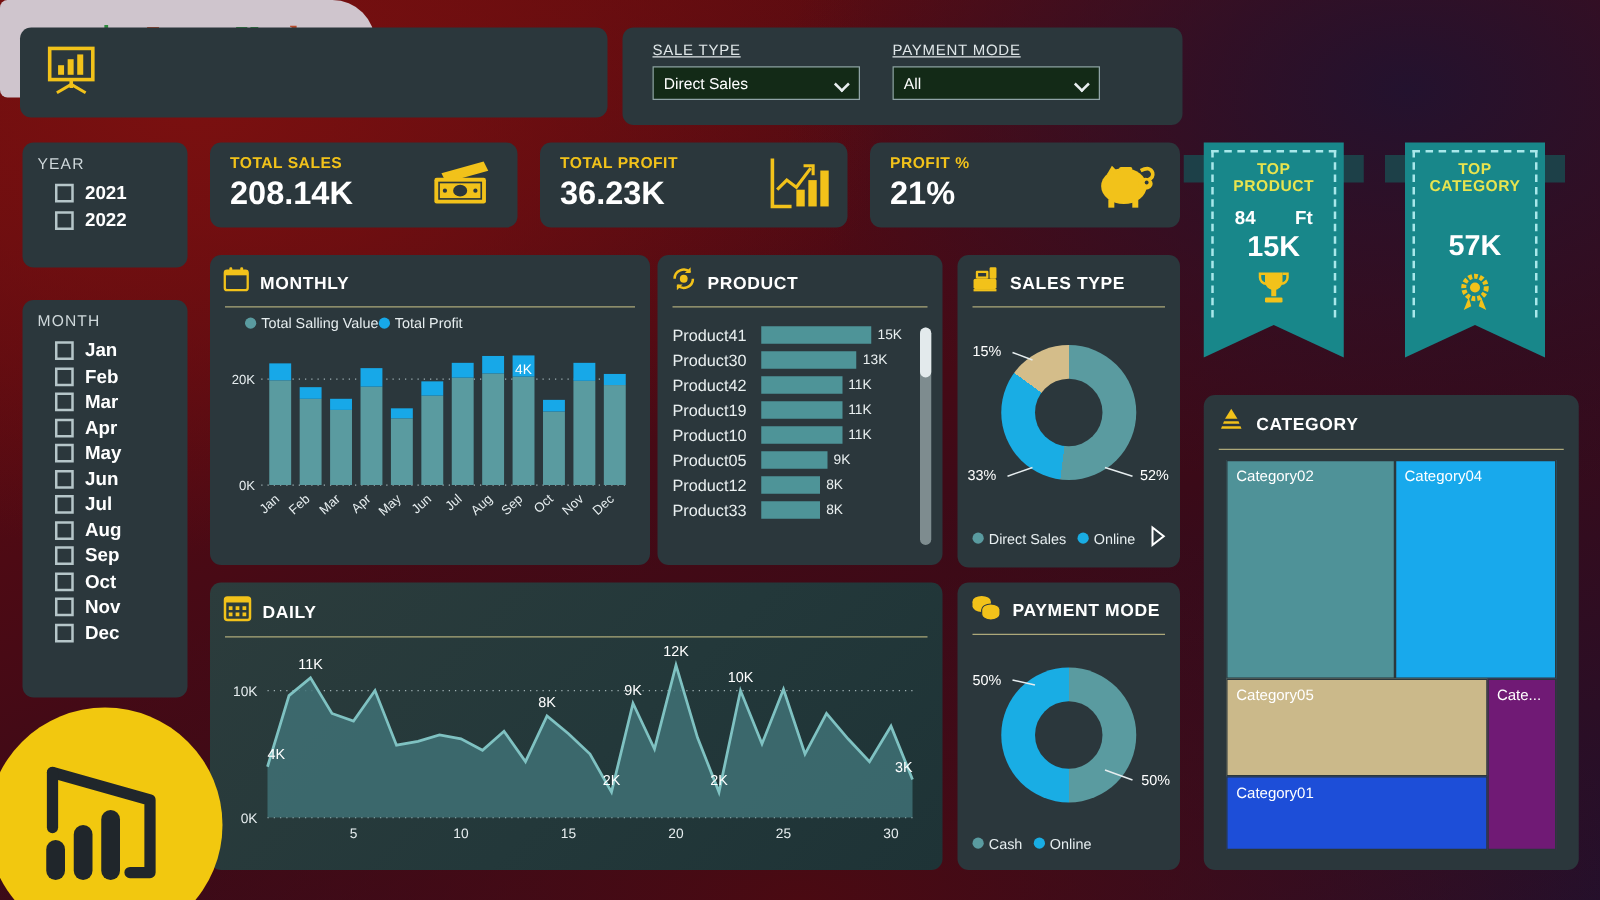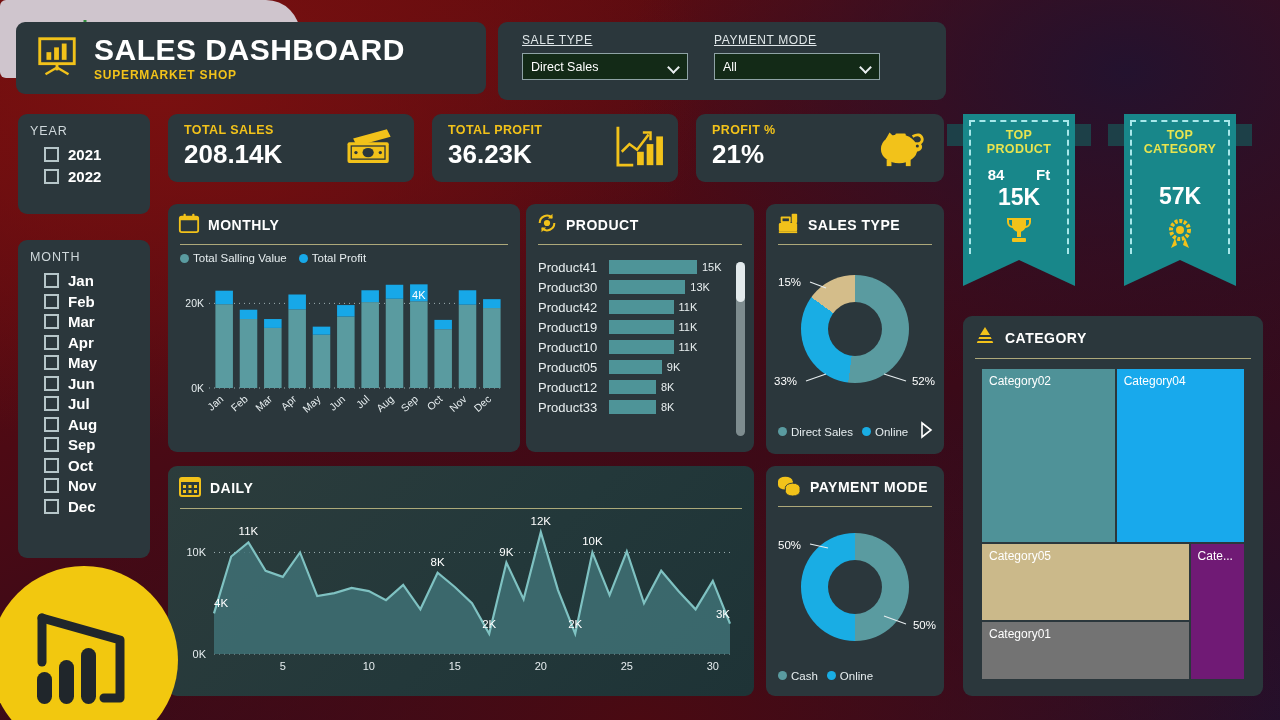--- a/index.html
+++ b/index.html
@@ -69,21 +69,21 @@
   .rb-tail { position: absolute; top: 10px; width: 22px; height: 22px; background: #1d4048; z-index: -1; }
   .rb-t { font-size: 12.5px; font-weight: bold; color: #e8e44f; text-align: center; line-height: 1.15; letter-spacing: .4px; }
   .rb-sub { display: flex; justify-content: space-around; font-size: 15px; font-weight: bold; margin-top: 9px; padding: 0 9px; }
   .rb-val { font-size: 23px; font-weight: bold; text-align: center; margin-top: 1px; }
   #ribbon1 { left: 963px; top: 114px; }
   #ribbon2 { left: 1124px; top: 114px; }
   .rb-icon { text-align: center; font-size: 30px; color: #f2c21a; line-height: 1; margin-top: 3px; }
 
   
   #monthly { left: 168px; top: 204px; width: 352px; height: 248px; }
-  .legend { display: flex; gap: 12px; padding: 7px 0 0 12px; font-size: 11.5px; color: #e6edef; }
+  .legend { display: flex; padding: 7px 0 0 28px; font-size: 11.5px; color: #e6edef; }
   .legend .dot { width: 9px; height: 9px; border-radius: 50%; display: inline-block; margin-right: 4px; vertical-align: -1px; }
 
   
   #product { left: 526px; top: 204px; width: 228px; height: 248px; }
   .prow { display: flex; align-items: center; gap: 5px; height: 20px; padding-left: 12px; }
   .pname { width: 66px; font-size: 13px; color: #e9eff0; white-space: nowrap; }
   .pbar { height: 14px; background: #4e9498; }
   .pval { font-size: 11px; color: #e9eff0; }
 
   
@@ -118,24 +118,20 @@
     <svg width="46" height="46" viewBox="0 0 48 48">
       <rect x="6" y="6" width="36" height="26" fill="none" stroke="#f2c21a" stroke-width="3"></rect>
       <rect x="13" y="20" width="5" height="8" fill="#f2c21a"></rect>
       <rect x="21" y="15" width="5" height="13" fill="#f2c21a"></rect>
       <rect x="29" y="11" width="5" height="17" fill="#f2c21a"></rect>
       <line x1="24" y1="32" x2="24" y2="39" stroke="#f2c21a" stroke-width="3"></line>
       <line x1="24" y1="36" x2="12" y2="43" stroke="#f2c21a" stroke-width="2.5"></line>
       <line x1="24" y1="36" x2="36" y2="43" stroke="#f2c21a" stroke-width="2.5"></line>
     </svg>
   </span>
-  <div class="titles">
-    <div class="main">SALES DASHBOARD</div>
-    <div class="sub">SUPERMARKET SHOP</div>
-  </div>
 </div>
 
 <div class="card" id="filters">
   <div>
     <div class="flt-label">SALE TYPE</div>
     <div class="ddl">
       <span>Direct Sales</span>
       <span class="chev"></span>
     </div>
   </div>
@@ -577,21 +573,21 @@
   <div id="treemap" style="position:absolute;left:18px;top:52px;width:264px;height:312px">
       <div class="tm" style="left: 0%; top: 0%; width: 51%; height: 56%; background: rgb(79, 146, 152);">
         <span>Category02</span>
       </div>
       <div class="tm" style="left: 51%; top: 0%; width: 49%; height: 56%; background: rgb(24, 169, 236);">
         <span>Category04</span>
       </div>
       <div class="tm" style="left: 0%; top: 56%; width: 79%; height: 25%; background: rgb(203, 185, 138);">
         <span>Category05</span>
       </div>
-      <div class="tm" style="left: 0%; top: 81%; width: 79%; height: 19%; background: #737373;">
+      <div class="tm" style="left: 0%; top: 81%; width: 79%; height: 19%; background: #1d4ed8;">
         <span>Category01</span>
       </div>
       <div class="tm" style="left: 79%; top: 56%; width: 21%; height: 44%; background: #701a75;">
         <span>Cate...</span>
       </div>
     </div>
 </div>
 
 <div id="pbi">
   <svg width="100" height="108" viewBox="0 0 100 108">

